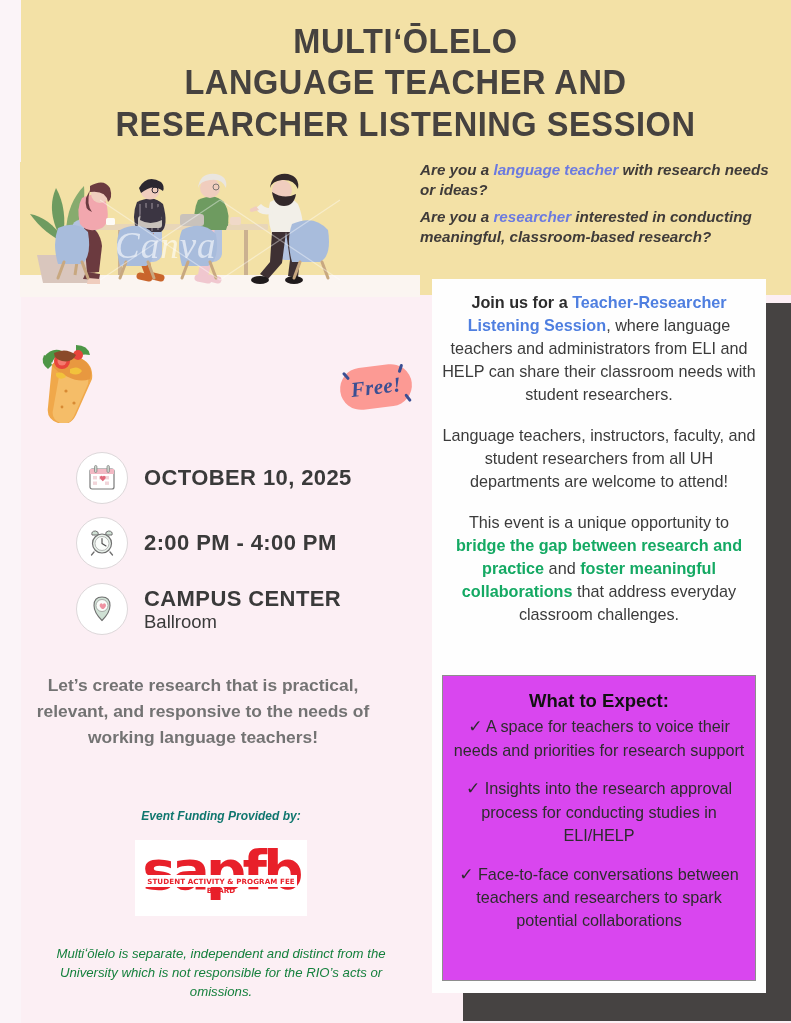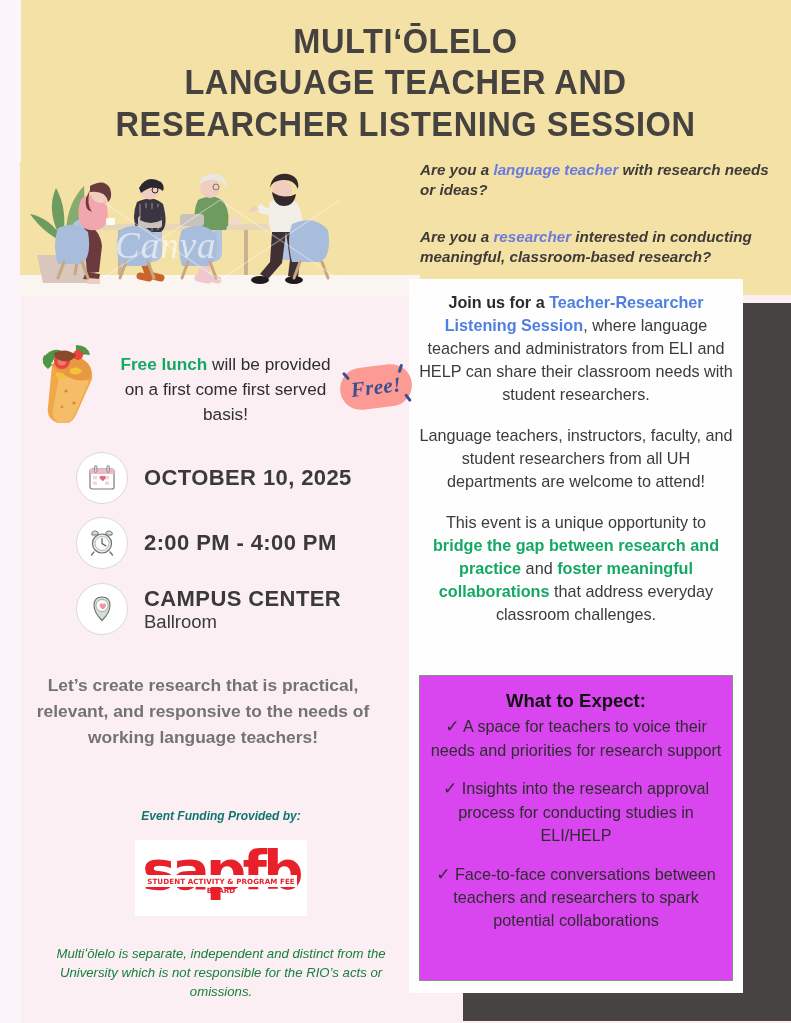--- a/index.html
+++ b/index.html
@@ -37,29 +37,29 @@
     pointer-events:none;
   }
   .wmx{ position:absolute; inset:0; }
 
   
   .quest{
     position:absolute; left:420px; top:160px; width:352px;
     text-align:left; color:#3f3b39;
     font-size:15.2px; font-weight:bold; font-style:italic; line-height:1.34;
   }
-  .quest p + p{ margin-top:26px; }
+  .quest p + p{ margin-top:6px; }
   .hl-blue{ color:#6b7ae0; }
 
   .shadow-bar{
     position:absolute; left:463px; top:303px; width:328px; height:718px;
     background:#464342;
   }
   .white-panel{
-    position:absolute; left:409px; top:279px; width:334px; height:714px;
+    position:absolute; left:432px; top:279px; width:334px; height:714px;
     background:#fefefe;
   }
   .panel-body{
     position:absolute; left:10px; top:12px; width:314px;
     text-align:center; color:#3b3b3b; font-size:16.2px; line-height:1.42;
   }
   .panel-body p + p{ margin-top:18px; }
   .b-blue{ color:#4f7fe0; font-weight:bold; }
   .b-green{ color:#14a963; font-weight:bold; }
   .b-dark{ font-weight:bold; color:#2c2c2c; }
@@ -277,23 +277,20 @@
       <path d="M18 34 q-8 -6 -4 -14 q6 2 8 10 z" fill="#4e9646"></path>
       <circle cx="32" cy="26" r="8" fill="#e8453c"></circle>
       <circle cx="32" cy="26" r="4.5" fill="#f57a6e"></circle>
       <circle cx="48" cy="20" r="5" fill="#e8453c"></circle>
       <path d="M24 18 q12 -6 22 2 q-4 8 -14 6 q-8 -2 -8 -8 z" fill="#8a4a2a"></path>
       <path d="M40 34 q8 -4 12 2 q-4 6 -12 2 z" fill="#f2c23c"></path>
       <path d="M26 38 q8 -2 10 4 q-6 4 -10 -1 z" fill="#f2c23c"></path>
     </svg>
   </div>
 
-  <div class="lunch">
-    <span class="g-bold">Free lunch</span><span> will be provided on a first come first served basis!</span>
-  </div>
 
   <div class="free-badge">
     <span>Free!</span>
     <i class="tick" style="left:6px; top:2px; transform:rotate(-35deg);"></i>
     <i class="tick" style="right:8px; top:1px; transform:rotate(25deg);"></i>
     <i class="tick" style="right:4px; bottom:2px; transform:rotate(-30deg);"></i>
   </div>
 
   <div class="infoline" style="left:76px; top:452px;">
     <div class="ic-circle">

